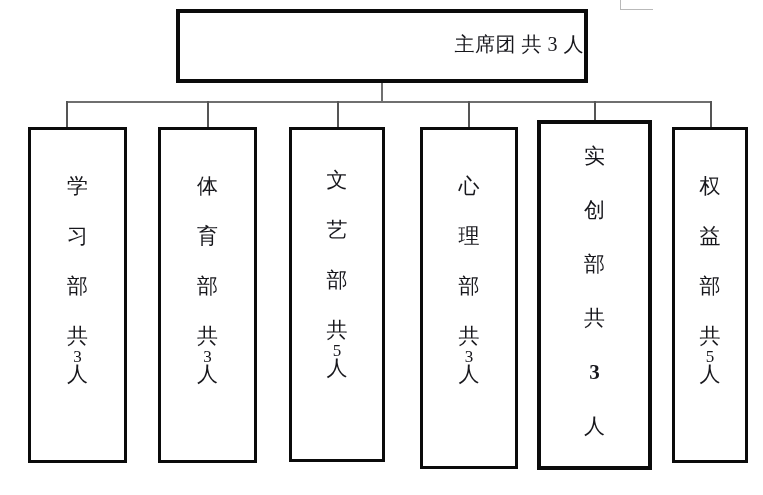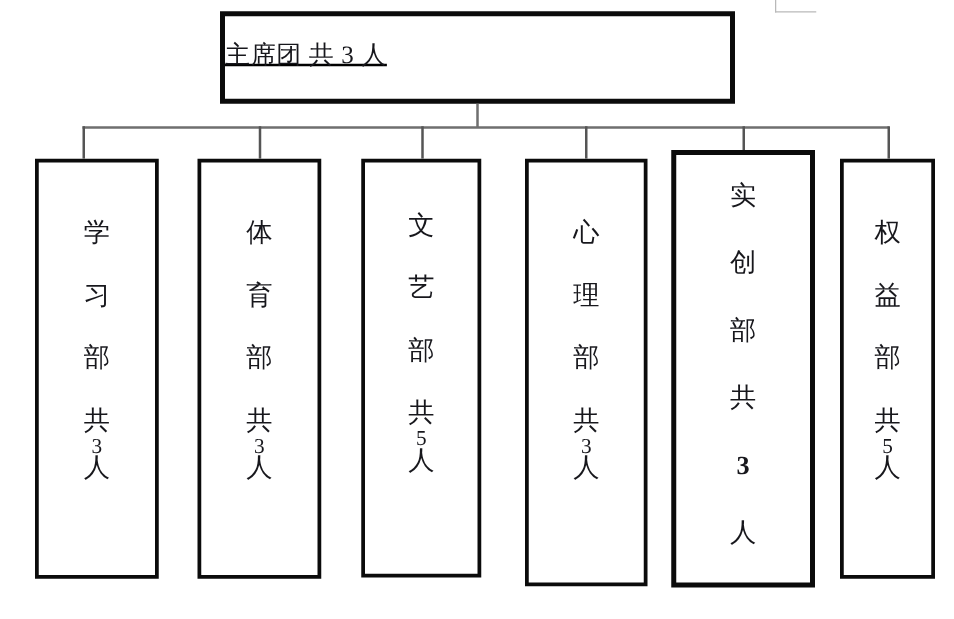--- a/index.html
+++ b/index.html
@@ -34,22 +34,21 @@
     position: absolute;
     left: 176px;
     top: 9px;
     width: 412px;
     height: 74px;
     box-sizing: border-box;
     border: 4px solid #0b0b0b;
     background: #ffffff;
     display: flex;
     align-items: center;
-    justify-content: flex-start;
-    text-decoration: underline;
+    justify-content: flex-end;
   }
   .root-label {
     font-size: 20px;
     color: #17171c;
     letter-spacing: 0.5px;
     white-space: pre;
     line-height: 1;
     transform: translateY(-2px);
   }
 

